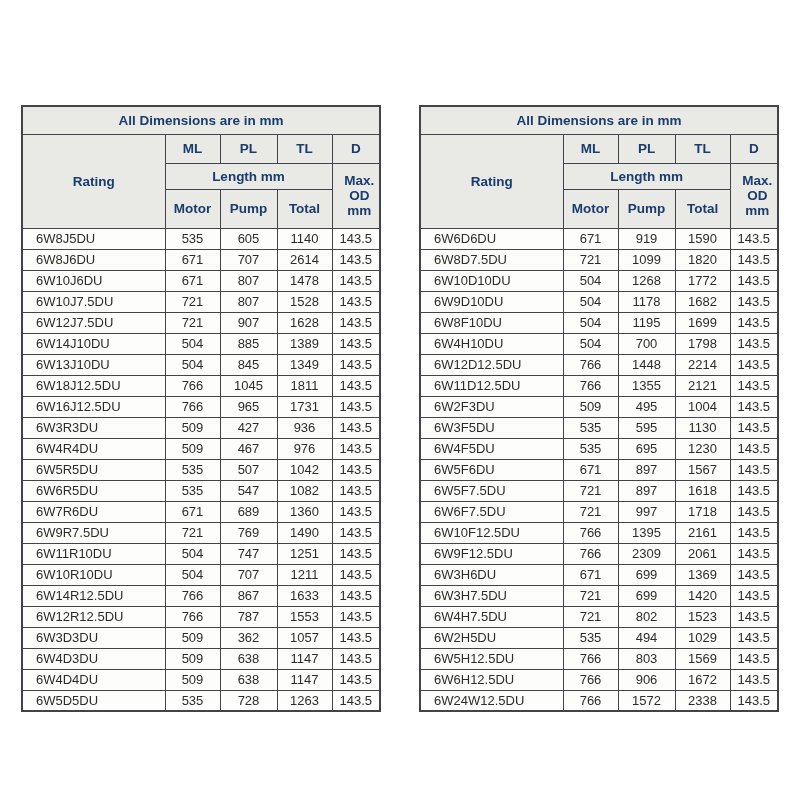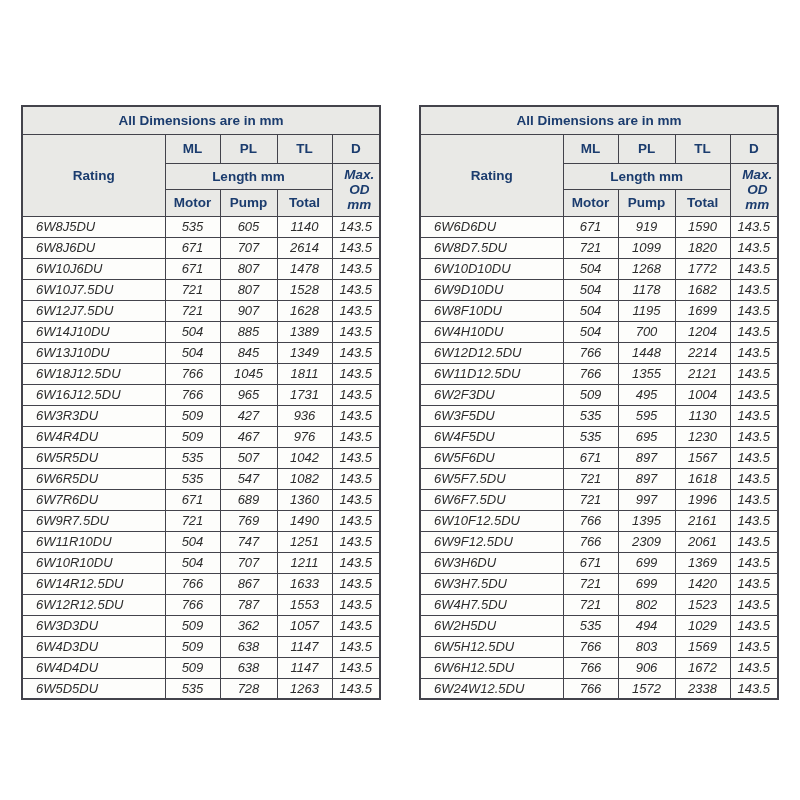--- a/index.html
+++ b/index.html
@@ -41,28 +41,28 @@
     background: var(--header_bg);
     color: var(--header_text);
     font-weight: bold;
     font-size: 13.5px;
     text-align: center;
     vertical-align: middle;
   }
   .caption-row th { height: 28px; }
   .code-row   th { height: 29px; }
   .length-row th { height: 26px; }
-  .sub-row    th { height: 27px; margin-left: 27px; }
+  .sub-row    th { height: 39px; margin-left: 27px; }
   th.max-od {
     text-align: left;
     padding-left: 7px;
     font-size: 13px;
   }
-  .od-line { display: block; line-height: 15px; font-style: italic; }
-  .dim tbody tr { height: 21px; font-style: italic; }
+  .od-line { display: block; line-height: 15px; }
+  .dim tbody tr { height: 21px; }
   .dim tbody td {
     background: var(--cell_bg);
     color: var(--data_text);
     font-size: 13px;
     text-align: center;
     vertical-align: middle;
   }
   .dim tbody td.rating {
     text-align: left;
     padding-left: 13px;
@@ -366,21 +366,21 @@
           <td>504</td>
           <td>1195</td>
           <td>1699</td>
           <td>143.5</td>
         </tr>
 
         <tr>
           <td class="rating">6W4H10DU</td>
           <td>504</td>
           <td>700</td>
-          <td>1204</td>
+          <td>1798</td>
           <td>143.5</td>
         </tr>
 
         <tr>
           <td class="rating">6W12D12.5DU</td>
           <td>766</td>
           <td>1448</td>
           <td>2214</td>
           <td>143.5</td>
         </tr>
@@ -430,21 +430,21 @@
           <td>721</td>
           <td>897</td>
           <td>1618</td>
           <td>143.5</td>
         </tr>
 
         <tr>
           <td class="rating">6W6F7.5DU</td>
           <td>721</td>
           <td>997</td>
-          <td>1996</td>
+          <td>1718</td>
           <td>143.5</td>
         </tr>
 
         <tr>
           <td class="rating">6W10F12.5DU</td>
           <td>766</td>
           <td>1395</td>
           <td>2161</td>
           <td>143.5</td>
         </tr>

